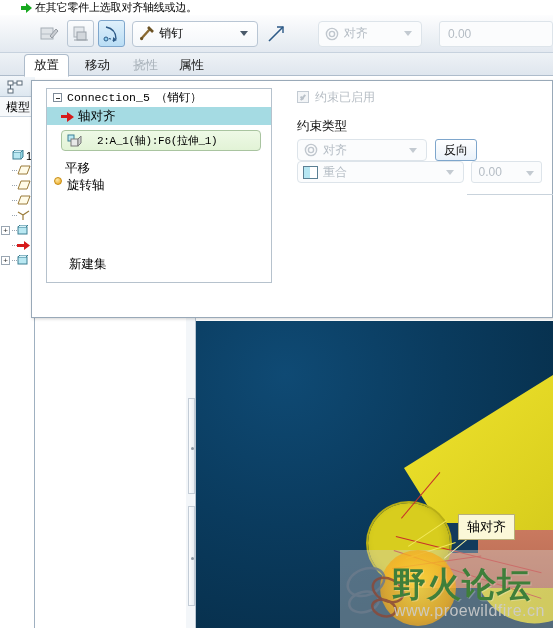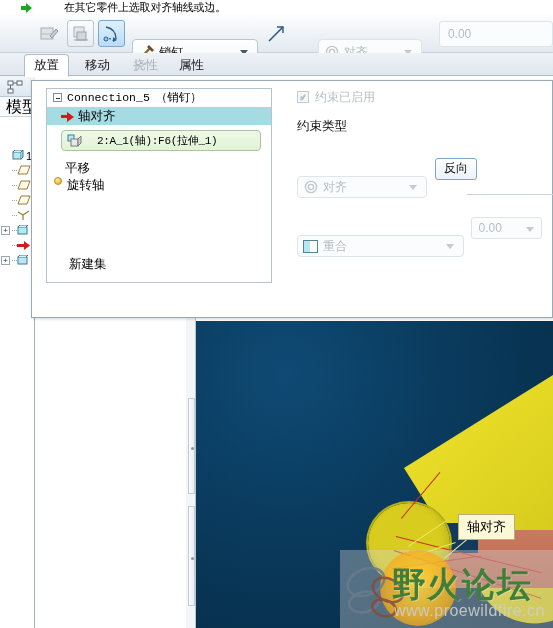--- a/index.html
+++ b/index.html
@@ -9,21 +9,21 @@
     font-size: 12px;
     overflow: hidden;
     background: #ffffff;
   }
   #app { position: relative; width: 553px; height: 628px; overflow: hidden; }
 
   
   .msgbar {
     position: absolute; left: 0; top: 0; width: 553px; height: 15px;
     background: #ffffff; display: flex; align-items: center;
-    font-size: 11px; color: #000; white-space: nowrap; overflow: hidden; gap: 29px;
+    font-size: 11px; color: #000; white-space: nowrap; overflow: hidden;
   }
   .msg-arrow {
     display: inline-block; width: 11px; height: 10px; margin: 0 3px 0 21px;
     position: relative; flex: none;
   }
   .msg-arrow::before {
     content: ""; position: absolute; left: 0; top: 3px; width: 6px; height: 4px;
     background: #16a81e;
   }
   .msg-arrow::after {
@@ -62,21 +62,21 @@
   .tb-btn.active {
     border: 1px solid #7ea6cc; background: linear-gradient(#dff0fb,#b9ddf5);
   }
   .tb-btn:first-child { margin-left: 36px; }
 
   .icon-svg { display: block; }
 
   .combo {
     height: 26px; border: 1px solid #b9c6d4; border-radius: 4px;
     background: linear-gradient(#ffffff,#f4f7fa);
-    display: flex; align-items: center; position: relative; margin-top: 37px;
+    display: flex; align-items: center; position: relative;
   }
   .combo.wide { width: 130px; margin-left: 7px; }
   .combo .cb-icon { margin: 0 5px 0 6px; flex: none; }
   .combo .cb-label { font-size: 12px; color: #111; flex: 1; white-space: nowrap; }
   .combo .cb-arrow {
     width: 0; height: 0; margin-right: 9px;
     border-left: 4px solid transparent; border-right: 4px solid transparent;
     border-top: 5px solid #4a5a6a;
   }
   .combo.disabled {
@@ -123,21 +123,21 @@
   .tree-tabhead {
     position: absolute; left: 0; top: 0; width: 35px; height: 21px;
     background: linear-gradient(#f2f6fa,#dde7f0);
     border-bottom: 1px solid #b8c6d4;
   }
   .tree-tabhead .dotsicon {
     position: absolute; left: 7px; top: 4px;
   }
   .tree-title {
     position: absolute; left: 0; top: 21px; width: 35px; height: 20px;
-    font-size: 16px; color: #000; padding-left: 6px; line-height: 20px;
+    font-size: 12px; color: #000; padding-left: 6px; line-height: 20px;
     background: #f7f9fb; border-bottom: 1px solid #ccd6e0;
     overflow: hidden; white-space: nowrap;
   }
   .tree-body {
     position: absolute; left: 0; top: 42px; right: 0; bottom: 0;
     background: #ffffff; padding-top: 30px; overflow: hidden;
   }
   .tree-row {
     height: 15px; display: flex; align-items: center;
     white-space: nowrap; font-size: 11px; color: #000;

